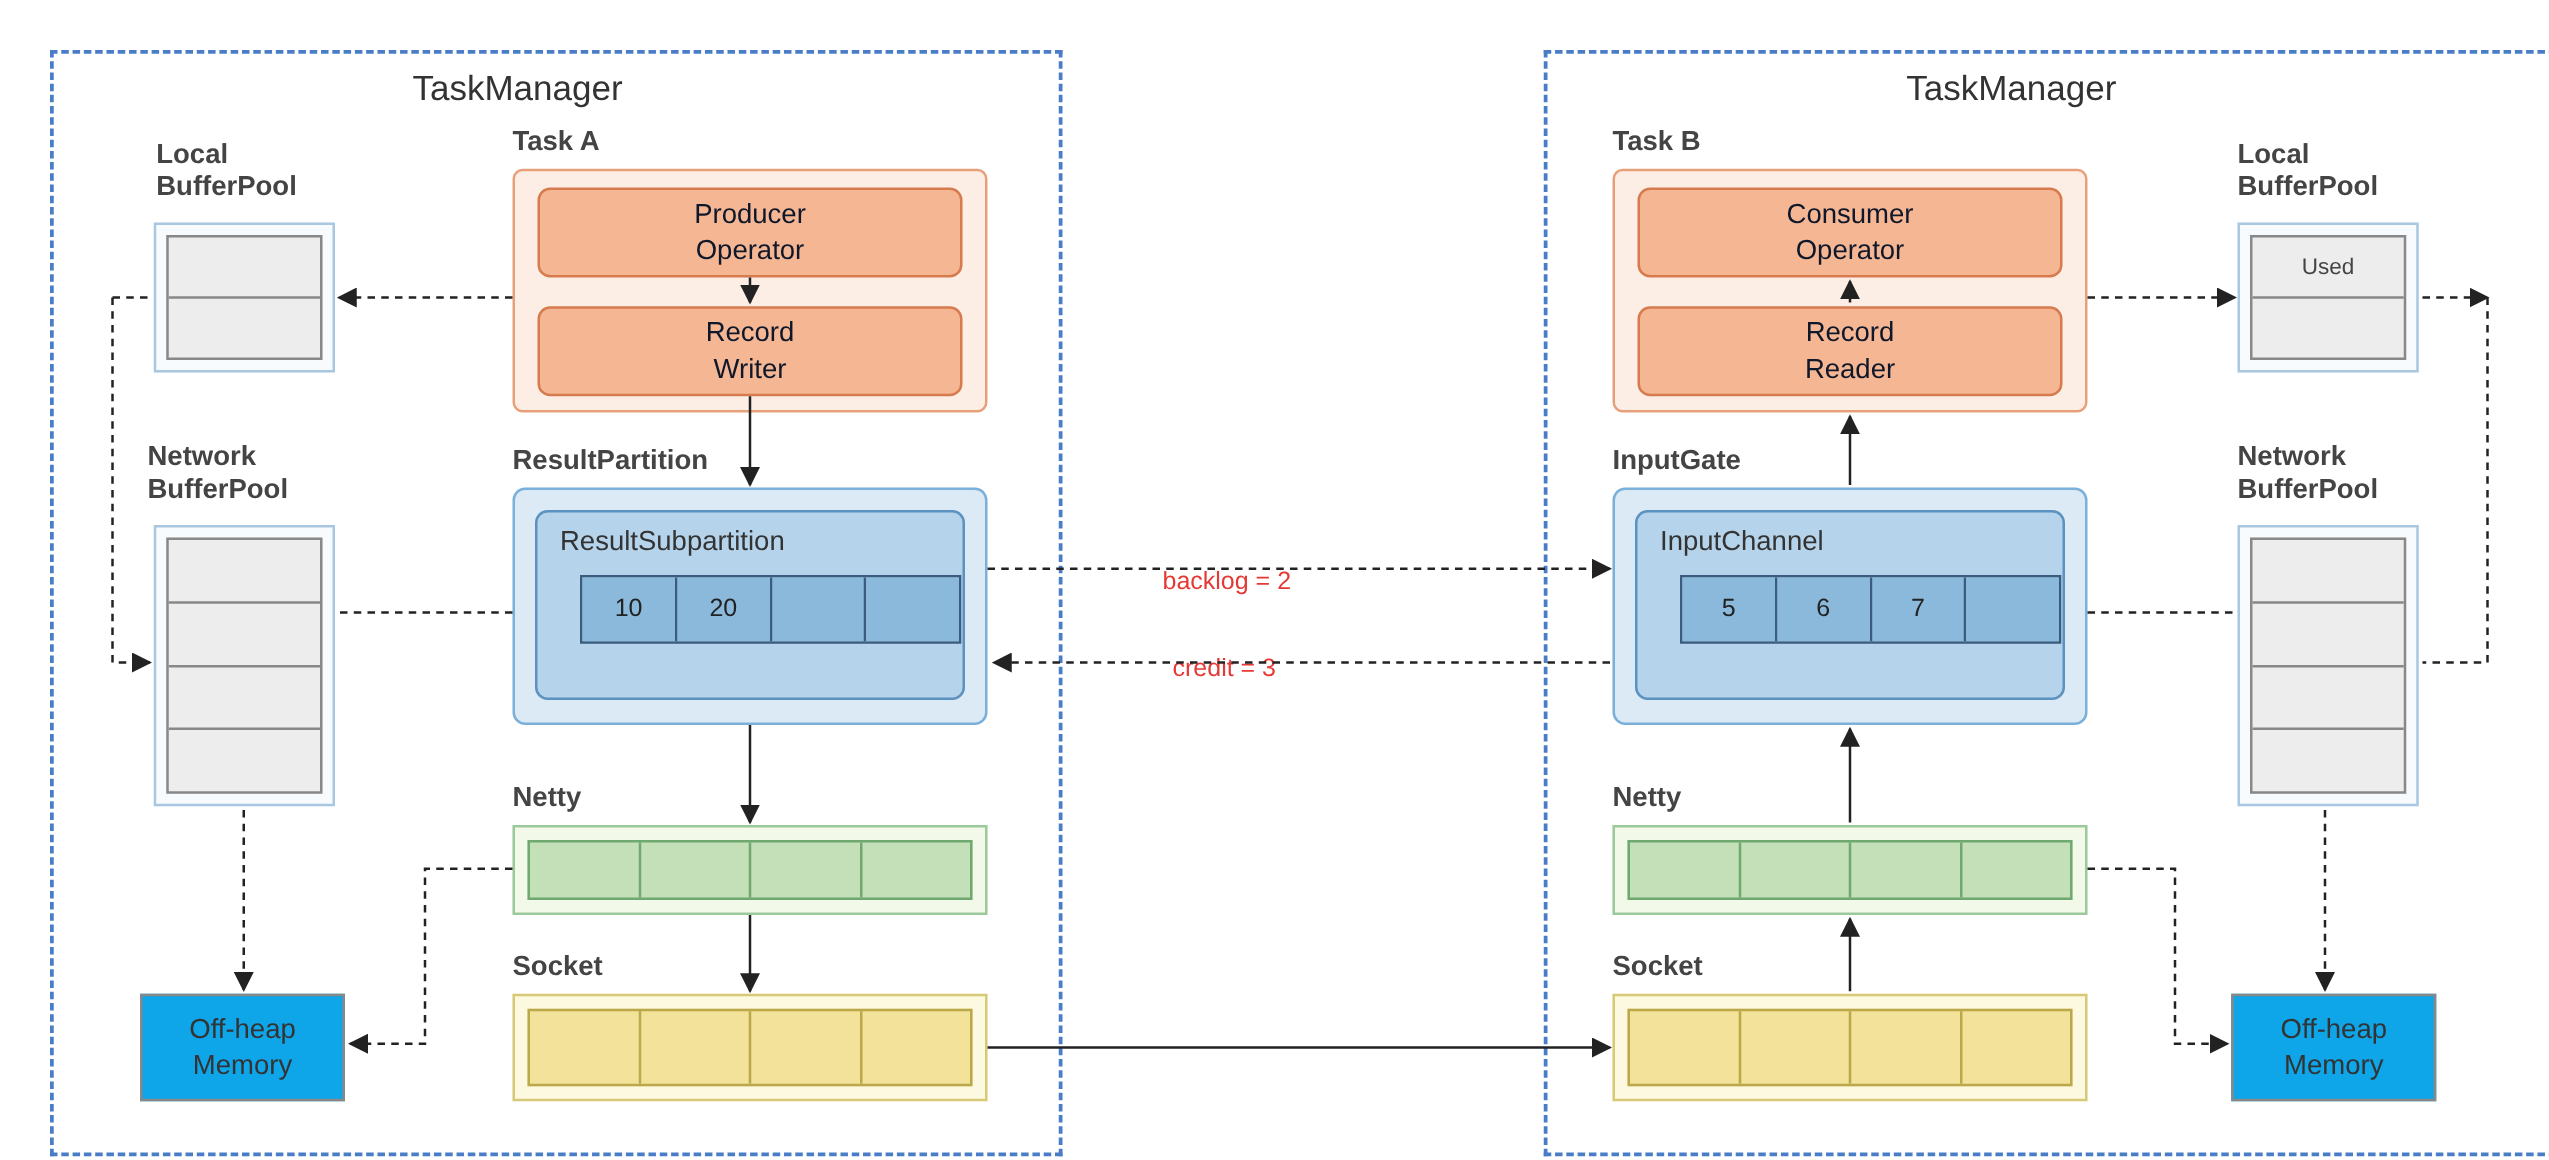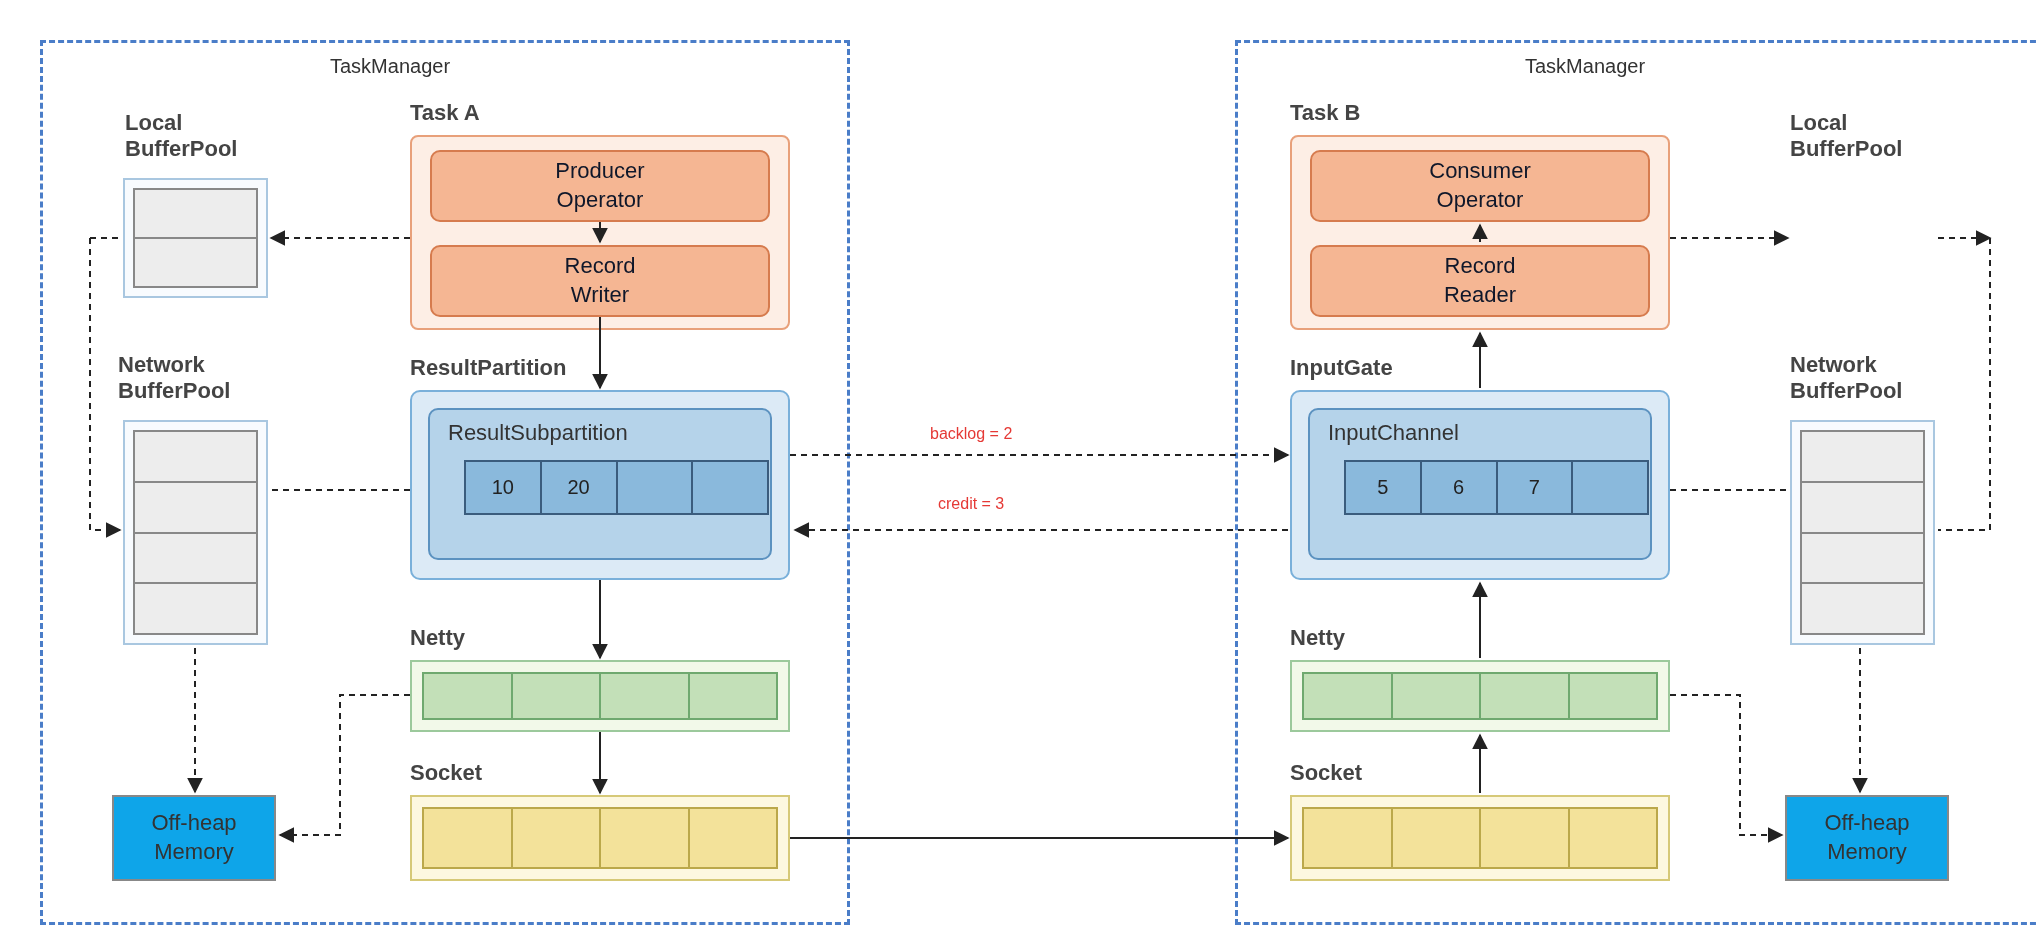--- a/index.html
+++ b/index.html
@@ -15,21 +15,21 @@
     width: 2039px;
     height: 928px;
   }
   .tm-box {
     position: absolute;
     border: 3px dashed #4a7dc8;
     background: transparent;
   }
   .title {
     position: absolute;
-    font-size: 20px;
+    font-size: 28px;
     font-weight: 500;
     color: #333;
   }
   .label {
     position: absolute;
     font-size: 22px;
     color: #444;
     font-weight: bold;
   }
   .pool-outer {
@@ -153,21 +153,22 @@
     display: flex;
   }
   .socket-cell {
     flex: 1;
     border-right: 2px solid #bba84a;
   }
   .socket-cell:last-child { border-right: none; }
   .redtext {
     position: absolute;
     color: #e53935;
-    font-size: 16px;
+    font-size: 20px;
+    margin-top: 29px;
   }
   svg.arrows {
     position: absolute;
     left: 0; top: 0;
     width: 2039px;
     height: 928px;
     pointer-events: none;
   }
 </style>
 </head>
@@ -275,20 +276,26 @@
     <div class="socket-inner">
       <div class="socket-cell"></div>
         <div class="socket-cell"></div>
       <div class="socket-cell"></div>
         <div class="socket-cell"></div>
     </div>
   </div>
 
   <div class="label" style="left:1770px; top:90px; white-space:pre;">Local
 BufferPool</div>
+  <div class="pool-outer" style="left:1770px; top:158px; width:145px; height:120px;">
+    <div class="pool-inner">
+      <div class="pool-row">Used</div>
+      <div class="pool-row"></div>
+    </div>
+  </div>
 
   <div class="label" style="left:1770px; top:332px; white-space:pre;">Network
 BufferPool</div>
   <div class="pool-outer" style="left:1770px; top:400px; width:145px; height:225px;">
     <div class="pool-inner">
       <div class="pool-row"></div>
       <div class="pool-row"></div>
       <div class="pool-row"></div>
       <div class="pool-row"></div>
     </div>

